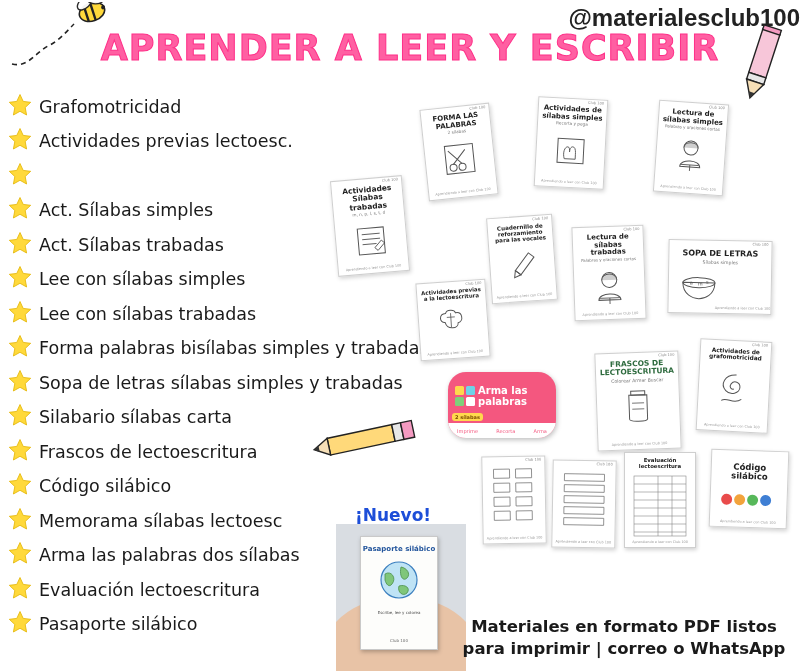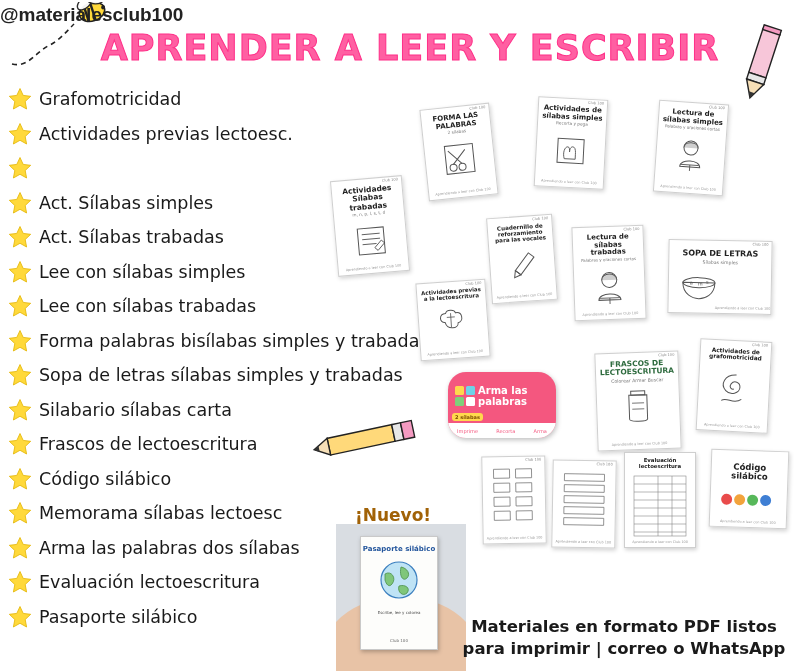--- a/index.html
+++ b/index.html
@@ -20,22 +20,22 @@
     left: 0; top: 0;
     width: 800px; height: 671px;
   }
 
   
   .handle-text {
     position: absolute;
     top: 4px;
     left: 0;
     width: 800px;
-    text-align: left;
-    font-size: 19px;
+    text-align: right;
+    font-size: 24px;
     font-weight: bold;
     color: #222222;
     letter-spacing: 0px;
   }
 
   .title {
     position: absolute;
     top: 28px;
     left: 60px;
     width: 700px;
@@ -57,21 +57,21 @@
 
   
   .list {
     position: absolute;
     left: 8px;
     top: 82px;
     width: 440px;
   }
   .list-item {
     display: flex;
-    align-items: center;
+    align-items: flex-end;
     height: 34.5px;
   }
   .star {
     width: 24px;
     height: 24px;
     flex: 0 0 24px;
     margin-right: 7px;
   }
   .list-label {
     font-size: 17.5px;
@@ -172,21 +172,21 @@
     font-weight: bold;
   }
 
   
   .nuevo {
     position: absolute;
     left: 355px;
     top: 505px;
     font-size: 17px;
     font-weight: bold;
-    color: #a16207;
+    color: #1d4ed8;
     font-family: "DejaVu Sans", sans-serif;
   }
   .photo {
     position: absolute;
     left: 336px;
     top: 524px;
     width: 130px;
     height: 147px;
     background: #d9dde2;
     overflow: hidden;

